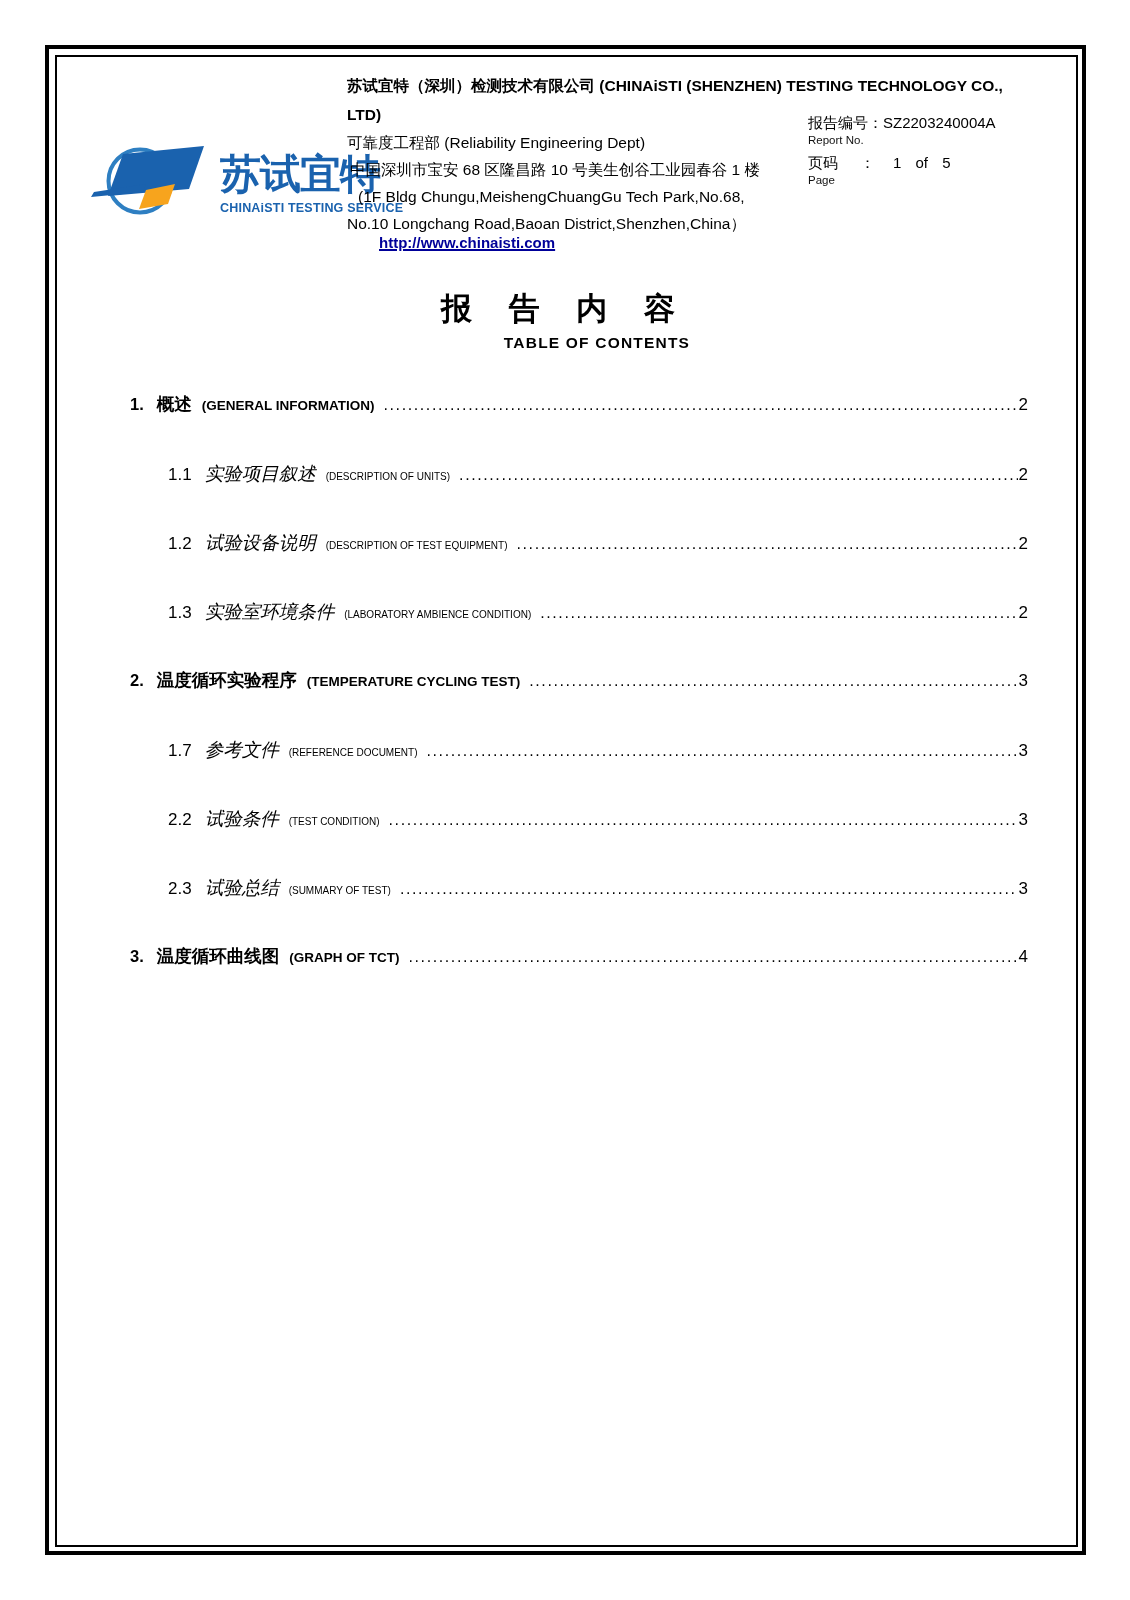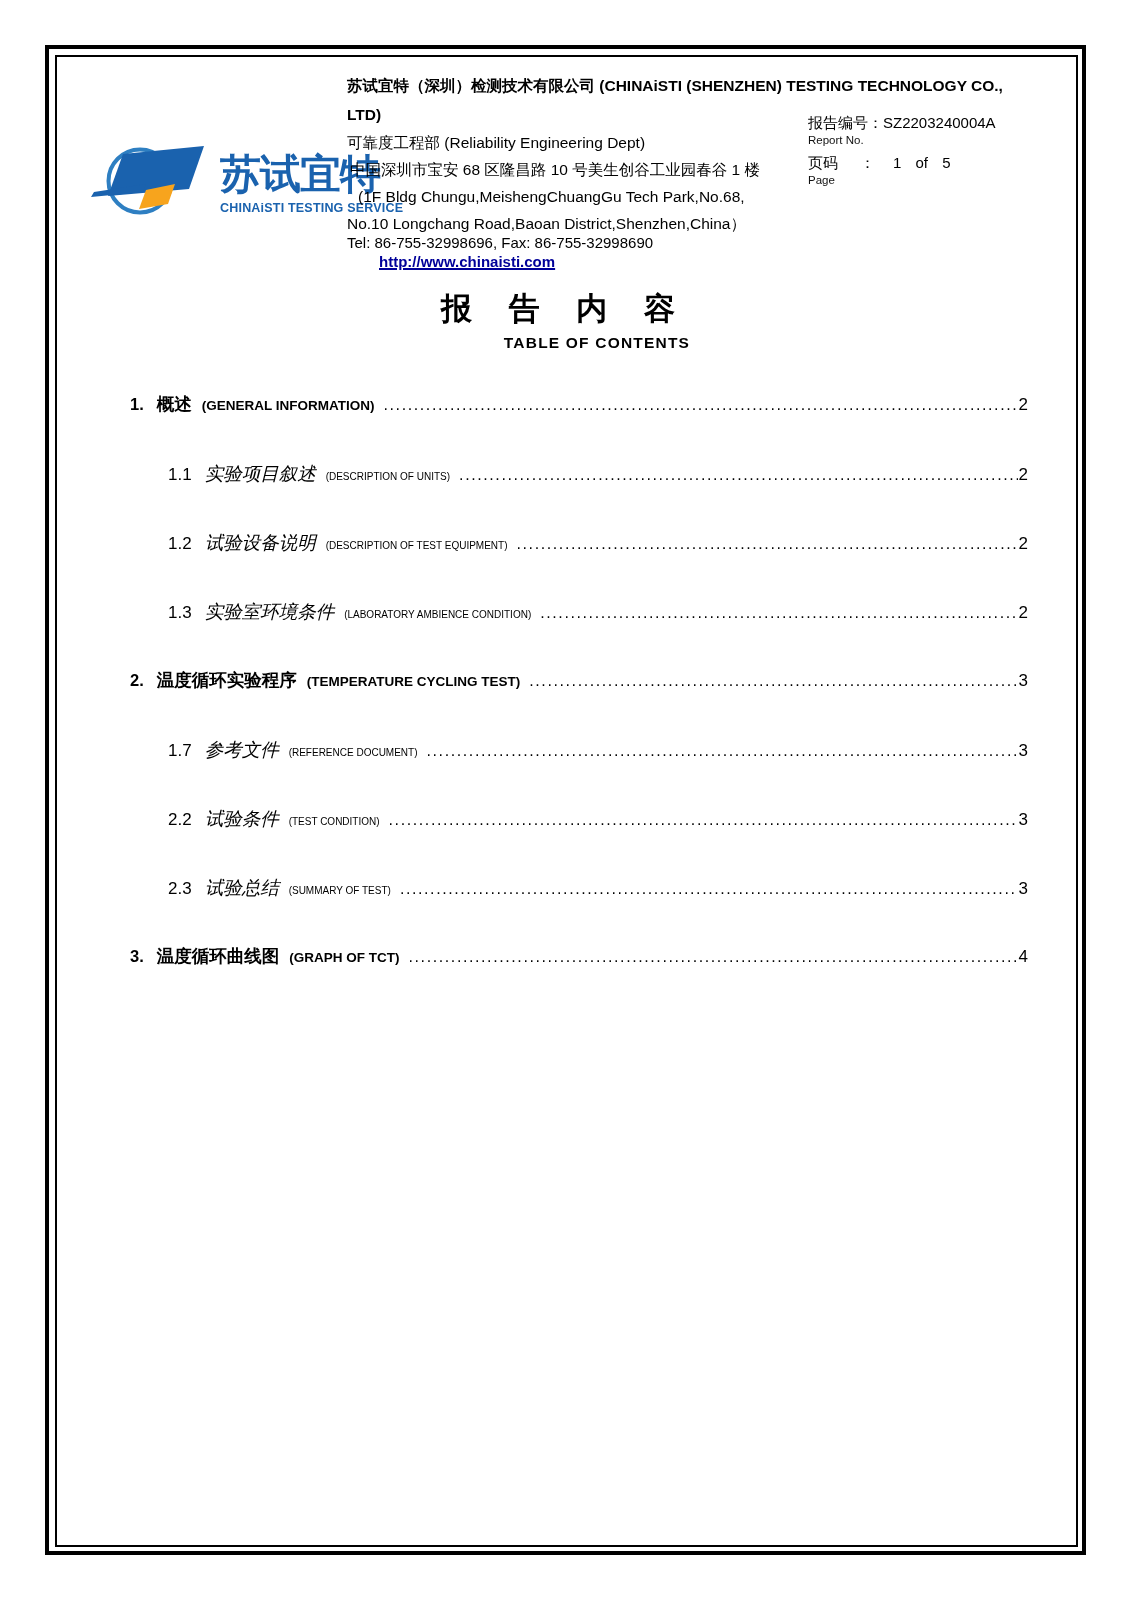--- a/index.html
+++ b/index.html
@@ -74,21 +74,20 @@
     </div>
   </div>
 
   <div class="company">
     <div class="c-line c-bold c1">苏试宜特（深圳）检测技术有限公司 (CHINAiSTI (SHENZHEN) TESTING TECHNOLOGY CO.,</div>
     <div class="c-line c-bold c2">LTD)</div>
     <div class="c-line c3">可靠度工程部 (Reliability Engineering Dept)</div>
     <div class="c-line c4">中国深圳市宝安 68 区隆昌路 10 号美生创谷工业园春谷 1 楼</div>
     <div class="c-line c5">(1F Bldg Chungu,MeishengChuangGu Tech Park,No.68,</div>
     <div class="c-line c6">No.10 Longchang Road,Baoan District,Shenzhen,China）</div>
-    <div class="c-line c7">Tel: 86-755-32998696, Fax: 86-755-32998690</div>
     <div class="c-line c8">
       <a href="#" class="website-link">http://www.chinaisti.com</a>
     </div>
   </div>
 
   <div class="meta">
     <div class="meta-line">
       <span>报告编号：</span><span>SZ2203240004A</span>
     </div>
     <div class="meta-sub">Report No.</div>

